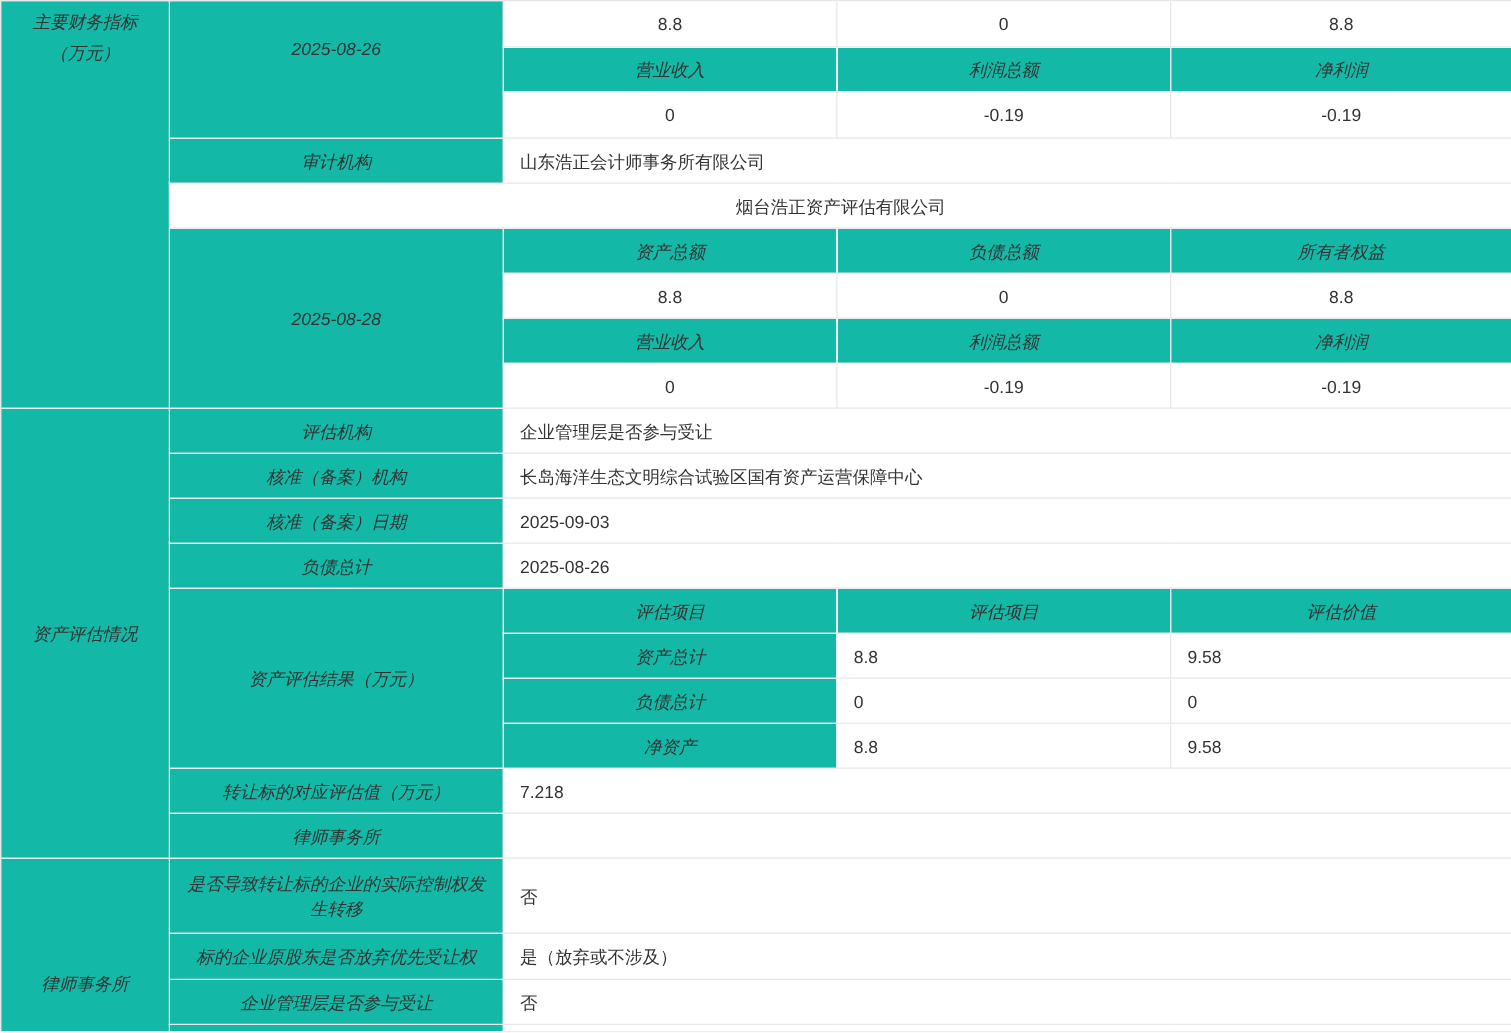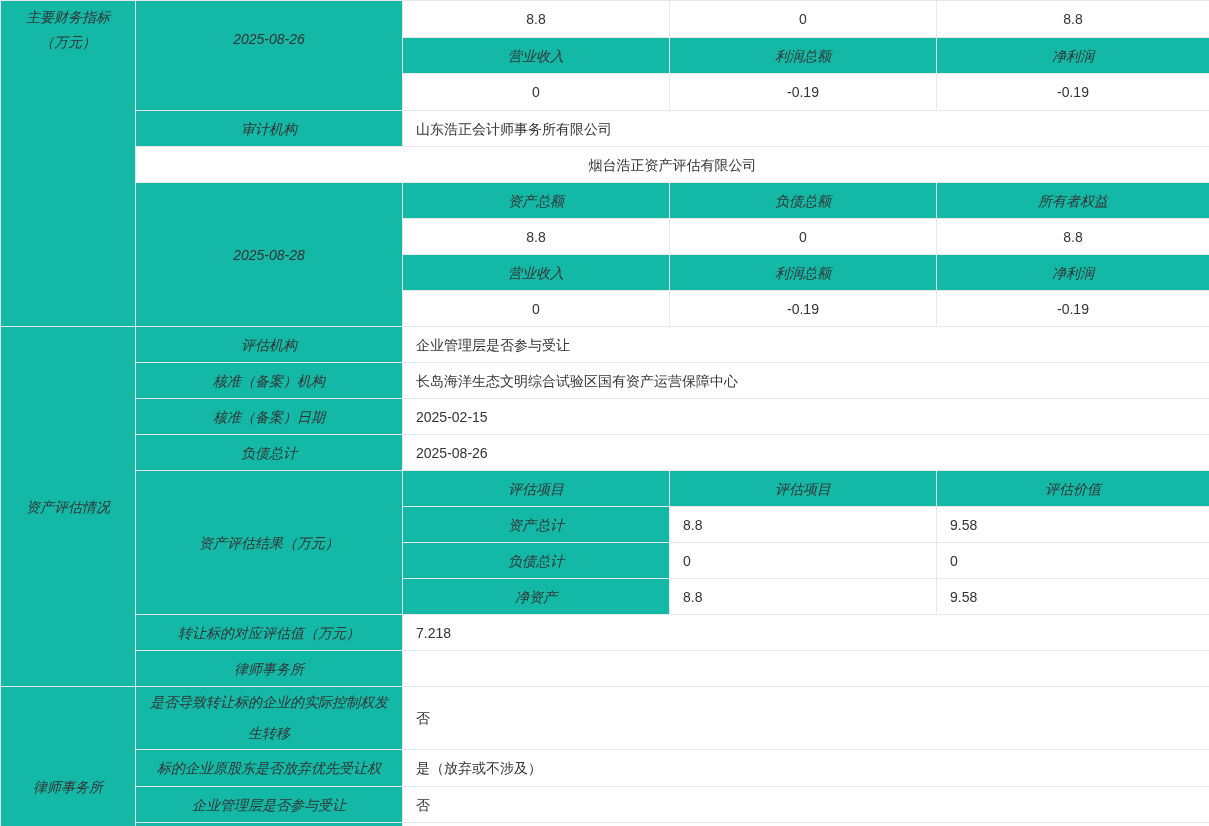--- a/index.html
+++ b/index.html
@@ -21,21 +21,21 @@
   .g { background: #14b8a6; text-align: center; font-style: italic; }
   .w { background: #ffffff; }
   .tc { text-align: center; }
   .tl { text-align: left; padding: 4px 13px; }
   
   .cat-top { vertical-align: top; padding-top: 4px; line-height: 25px; }
   
   .date-top { vertical-align: top; padding-top: 28px; }
   
   .cat-low { vertical-align: top; padding-top: 90px; }
-  .wrap2 { line-height: 31px; padding: 0 14px; }
+  .wrap2 { line-height: 20px; padding: 0 14px; }
 </style>
 </head>
 <body>
 
 <div class="page">
   <table class="disclosure">
     <colgroup>
       <col style="width:135px">
       <col style="width:267px">
       <col style="width:267px">
@@ -99,21 +99,21 @@
       <td rowspan="10" class="g">资产评估情况</td>
       <td class="g">评估机构</td>
       <td colspan="3" class="w tl">企业管理层是否参与受让</td>
     </tr>
     <tr style="height:36px">
       <td class="g">核准（备案）机构</td>
       <td colspan="3" class="w tl">长岛海洋生态文明综合试验区国有资产运营保障中心</td>
     </tr>
     <tr style="height:36px">
       <td class="g">核准（备案）日期</td>
-      <td colspan="3" class="w tl">2025-02-15</td>
+      <td colspan="3" class="w tl">2025-09-03</td>
     </tr>
     <tr style="height:36px">
       <td class="g">负债总计</td>
       <td colspan="3" class="w tl">2025-08-26</td>
     </tr>
     <tr style="height:36px">
       <td rowspan="4" class="g">资产评估结果（万元）</td>
       <td class="g">评估项目</td>
       <td class="g">评估项目</td>
       <td class="g">评估价值</td>

